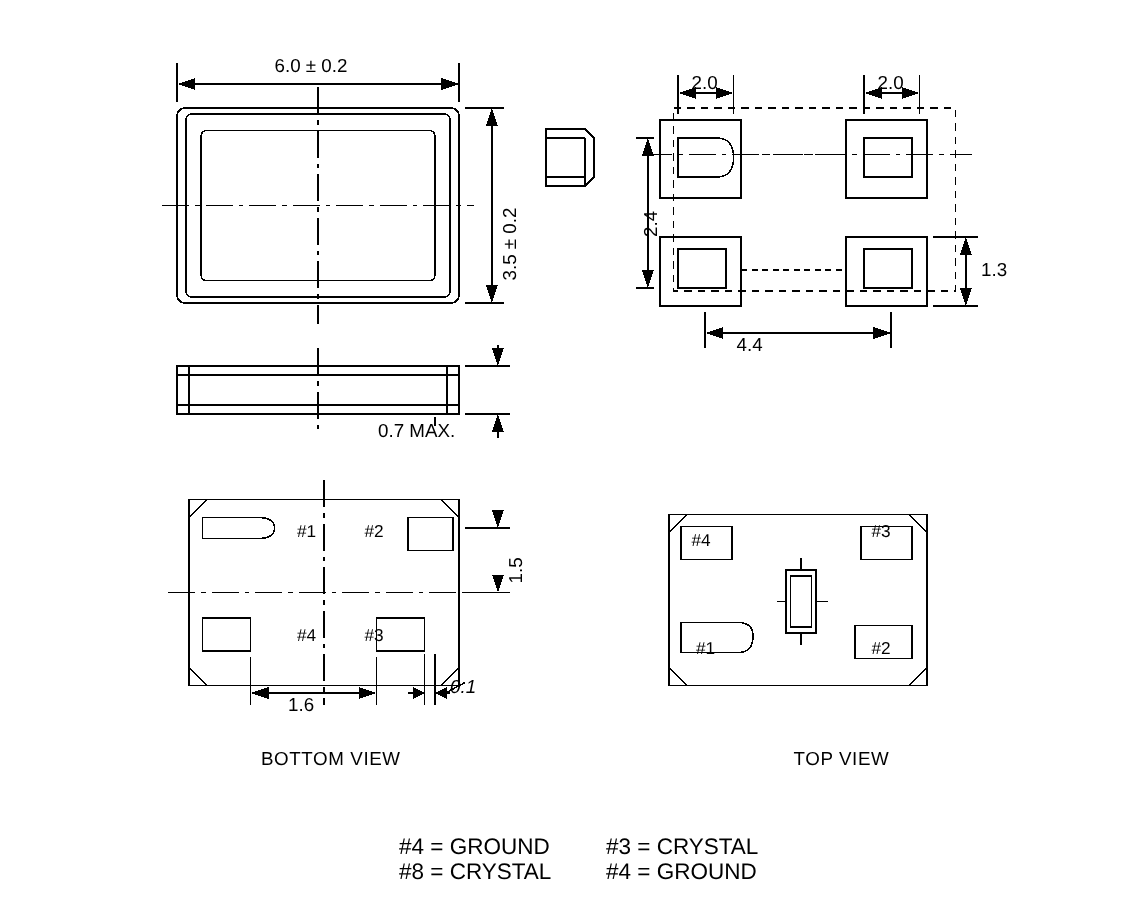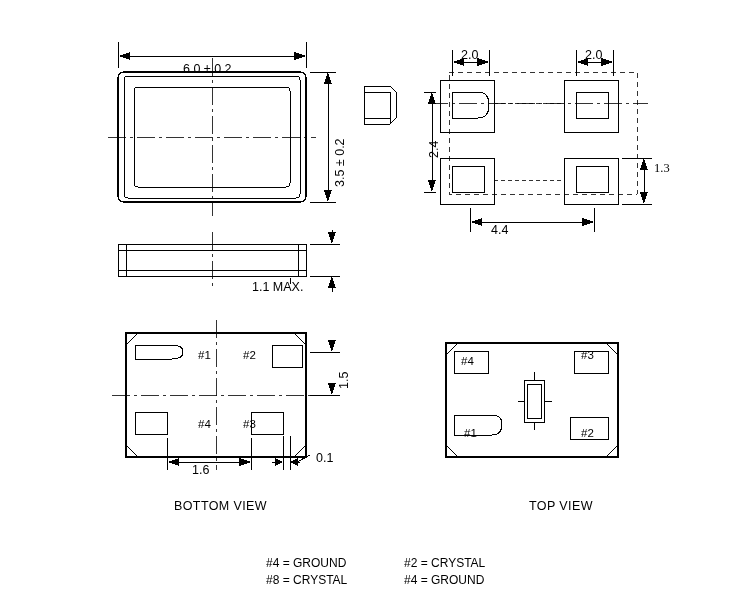--- a/index.html
+++ b/index.html
@@ -36,21 +36,21 @@
   .lbl.view {
     font-size: 12.5px;
     letter-spacing: 0.4px;
   }
   .lbl.rot {
     transform: rotate(-90deg);
     transform-origin: left top;
   }
   .legend {
     position: absolute;
-    font-size: 12px;
+    font-size: 15px;
     color: #000;
     white-space: pre;
   }
 </style>
 </head>
 <body>
 
 <div id="sheet">
 
   <svg width="749" height="610" viewBox="0 0 749 610">
@@ -199,45 +199,45 @@
 
       <rect x="524" y="380" width="20" height="42"></rect>
       <rect x="527" y="384" width="14" height="34"></rect>
       <line x1="534" y1="372" x2="534" y2="380"></line>
       <line x1="534" y1="422" x2="534" y2="430"></line>
       <line x1="518" y1="401" x2="524" y2="401"></line>
       <line x1="544" y1="401" x2="552" y2="401"></line>
     </g>
   </svg>
 
-  <div class="lbl" style="left:183px; top:38px;margin-top:25px;">6.0 ± 0.2</div>
+  <div class="lbl" style="left:183px; top:38px;">6.0 ± 0.2</div>
   <div class="lbl rot" style="left:334px; top:187px;">3.5 ± 0.2</div>
-  <div class="lbl" style="left:252px; top:281px;">1.1 MAX.</div>
+  <div class="lbl" style="left:252px; top:281px;">0.7 MAX.</div>
 
   <div class="lbl" style="left:461px; top:49px;">2.0</div>
   <div class="lbl" style="left:585px; top:49px;">2.0</div>
   <div class="lbl rot" style="left:428px; top:158px;">2.4</div>
-  <div class="lbl" style="left:654px; top:162px;font-family:Liberation Serif, serif;">1.3</div>
+  <div class="lbl" style="left:654px; top:174px;">1.3</div>
   <div class="lbl" style="left:491px; top:224px;">4.4</div>
 
   <div class="lbl rot" style="left:338px; top:389px;">1.5</div>
   <div class="lbl" style="left:192px; top:464px;">1.6</div>
-  <div class="lbl" style="left:316px; top:452px;">0.1</div>
+  <div class="lbl" style="left:300px; top:452px;font-style:italic;">0.1</div>
 
   <div class="lbl pin" style="left:198px; top:350px;">#1</div>
   <div class="lbl pin" style="left:243px; top:350px;">#2</div>
   <div class="lbl pin" style="left:198px; top:419px;">#4</div>
   <div class="lbl pin" style="left:243px; top:419px;">#3</div>
 
   <div class="lbl pin" style="left:461px; top:356px;">#4</div>
   <div class="lbl pin" style="left:581px; top:350px;">#3</div>
   <div class="lbl pin" style="left:464px; top:428px;">#1</div>
   <div class="lbl pin" style="left:581px; top:428px;">#2</div>
 
   <div class="lbl view" style="left:174px; top:500px;">BOTTOM VIEW</div>
   <div class="lbl view" style="left:529px; top:500px;">TOP VIEW</div>
 
   <div class="legend" style="left:266px; top:556px;">#4 = GROUND</div>
-  <div class="legend" style="left:404px; top:556px;">#2 = CRYSTAL</div>
+  <div class="legend" style="left:404px; top:556px;">#3 = CRYSTAL</div>
   <div class="legend" style="left:266px; top:573px;">#8 = CRYSTAL</div>
   <div class="legend" style="left:404px; top:573px;">#4 = GROUND</div>
 
 </div>
 
 </body></html>

